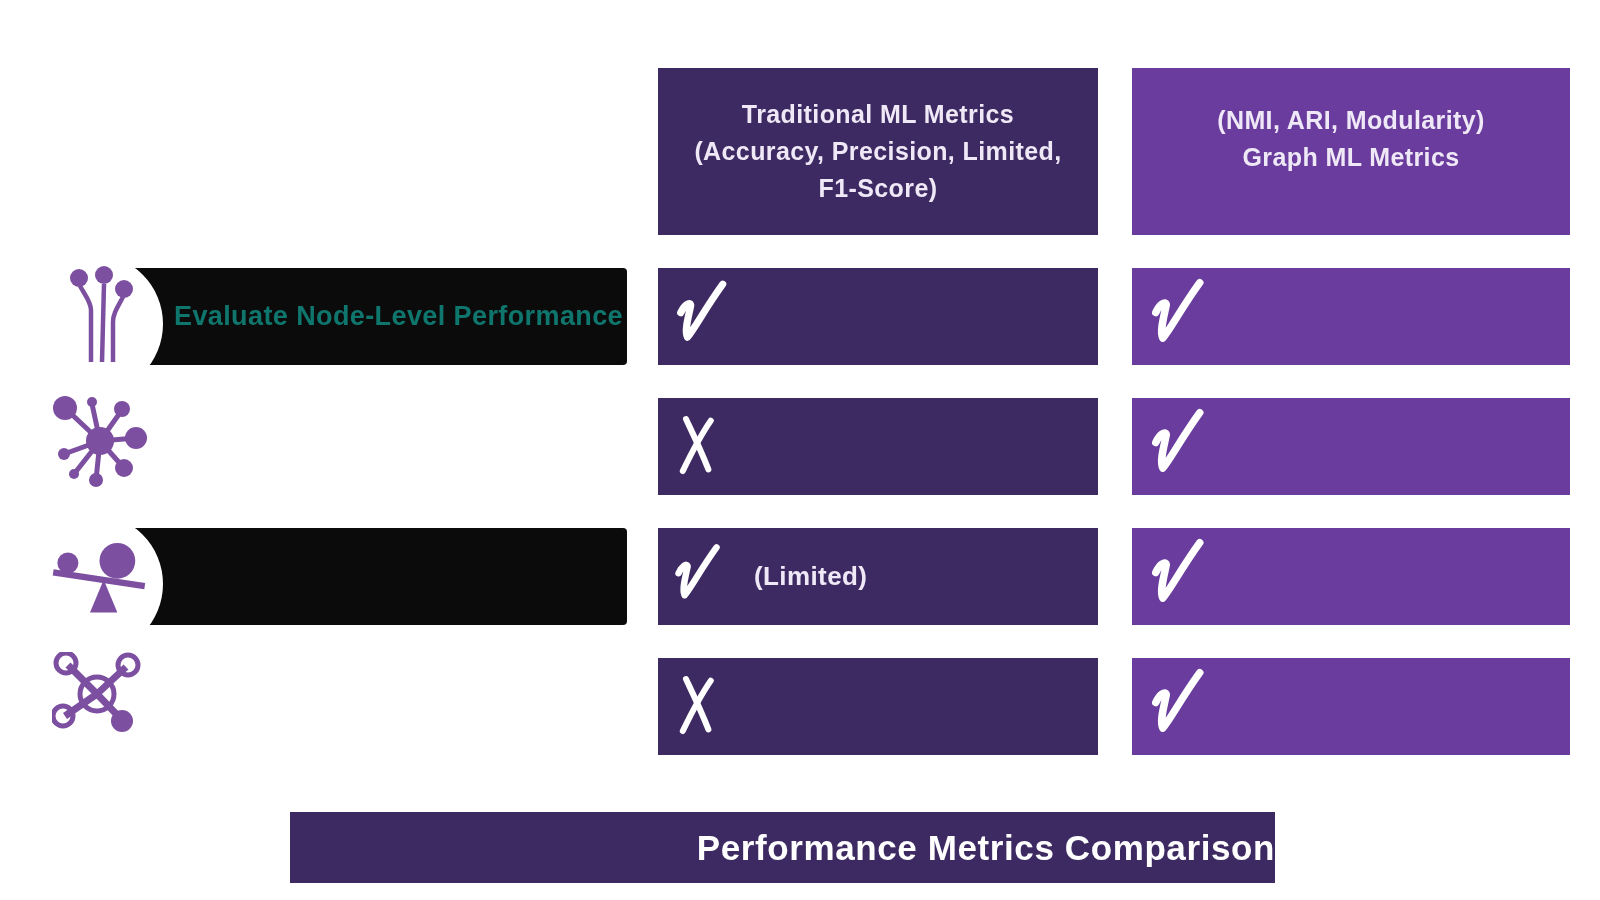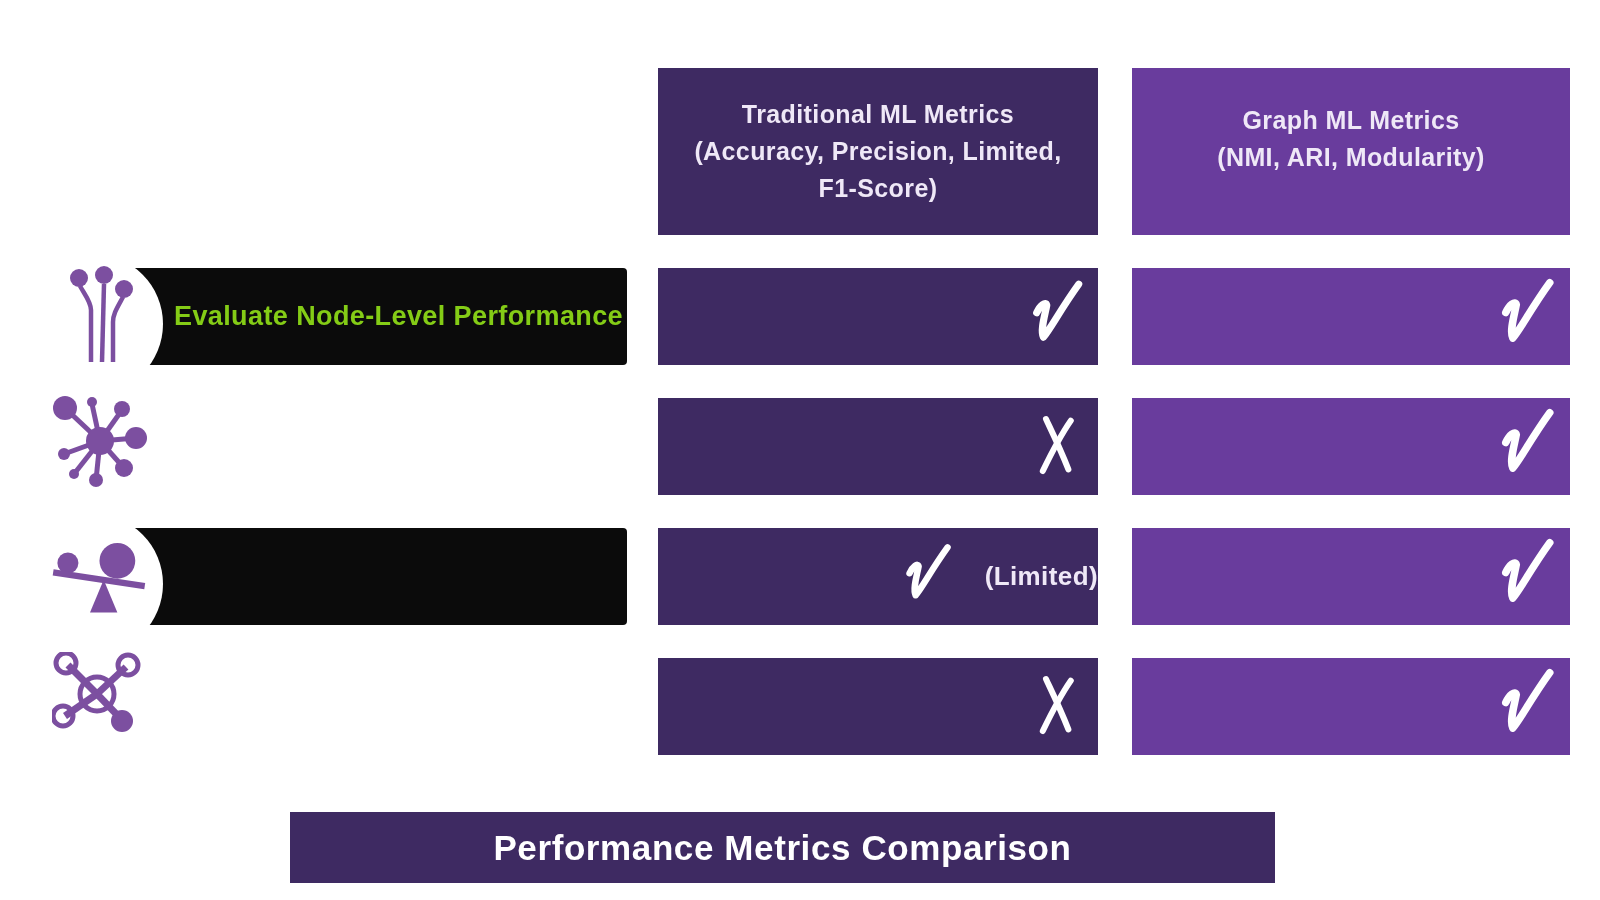--- a/index.html
+++ b/index.html
@@ -14,64 +14,64 @@
               letter-spacing:.4px;}
   .col-header.trad{left:658px;width:440px;background:var(--accent_dark);}
   .col-header.graph{left:1132px;width:438px;background:var(--accent_light);padding-bottom:26px;box-sizing:border-box;}
 
   
   .row-bar{position:absolute;left:100px;width:527px;height:97px;background:var(--row_black);
            border-radius:4px;}
   .row-bar .notch{position:absolute;left:-77px;top:-14px;width:140px;height:140px;
                   border-radius:50%;background:#ffffff;}
   .row-bar .label{position:absolute;left:80px;right:10px;top:0;bottom:0;display:flex;
-                  align-items:center;justify-content:center;color:#84cc16;font-weight:bold;
+                  align-items:center;justify-content:center;color:#0f766e;font-weight:bold;
                   font-size:27px;letter-spacing:.4px;white-space:nowrap;}
   .row-icon{position:absolute;width:100px;height:100px;}
 
   .r1{top:268px;} .r2{top:398px;} .r3{top:528px;} .r4{top:658px;}
   .icon1{left:52px;top:266px;}
   .icon2{left:50px;top:396px;}
   .icon3{left:50px;top:534px;}
   .icon4{left:52px;top:652px;}
 
   
-  .cell{position:absolute;height:97px;display:flex;align-items:center;justify-content:flex-end;}
+  .cell{position:absolute;height:97px;display:flex;align-items:center;justify-content:flex-start;}
   .cell.trad{left:658px;width:440px;background:var(--accent_dark);}
   .cell.graph{left:1132px;width:438px;background:var(--accent_light);}
 
   .mark{display:flex;align-items:center;justify-content:center;gap:20px;}
   .mark svg{display:none;}
   .mark[data-mark="check"] svg.check{display:block;}
   .mark[data-mark="cross"] svg.cross{display:block;}
   .limited-note{color:var(--text_light);font-weight:bold;font-size:26px;letter-spacing:.4px;}
   .limited-note:empty{display:none;}
 
   
   .title-bar{position:absolute;left:290px;top:812px;width:985px;height:71px;
-             background:var(--accent_dark);display:flex;align-items:center;justify-content:center;
+             background:var(--accent_dark);display:flex;align-items:center;justify-content:flex-end;
              color:#ffffff;font-weight:bold;font-size:35px;letter-spacing:.6px;}
 
   svg .stroke{fill:none;stroke:var(--icon_purple);}
   svg .fill{fill:var(--icon_purple);}
   .markstroke{fill:none;stroke:#ffffff;stroke-linecap:round;stroke-linejoin:round;}
 </style>
 </head>
 <body>
 
 <div class="stage">
 
   <div class="col-header trad">
     <span>Traditional ML Metrics</span>
     <span>(Accuracy, Precision, Limited,</span>
     <span>F1-Score)</span>
   </div>
   <div class="col-header graph">
+    <span>(NMI, ARI, Modularity)</span>
     <span>Graph ML Metrics</span>
-    <span>(NMI, ARI, Modularity)</span>
   </div>
 
   <div class="row-bar r1">
     <div class="notch"></div>
     <div class="label">Evaluate Node-Level Performance</div>
   </div>
   <svg class="row-icon icon1" viewBox="0 0 70 100">
     <path class="stroke" stroke-width="4.5" d="M13 20 C18 29 24 36 24 44 L24 96"></path>
     <path class="stroke" stroke-width="4.5" d="M37 18 L35 96"></path>
     <path class="stroke" stroke-width="4.5" d="M56 31 C50 42 46 48 46 56 L46 96"></path>

